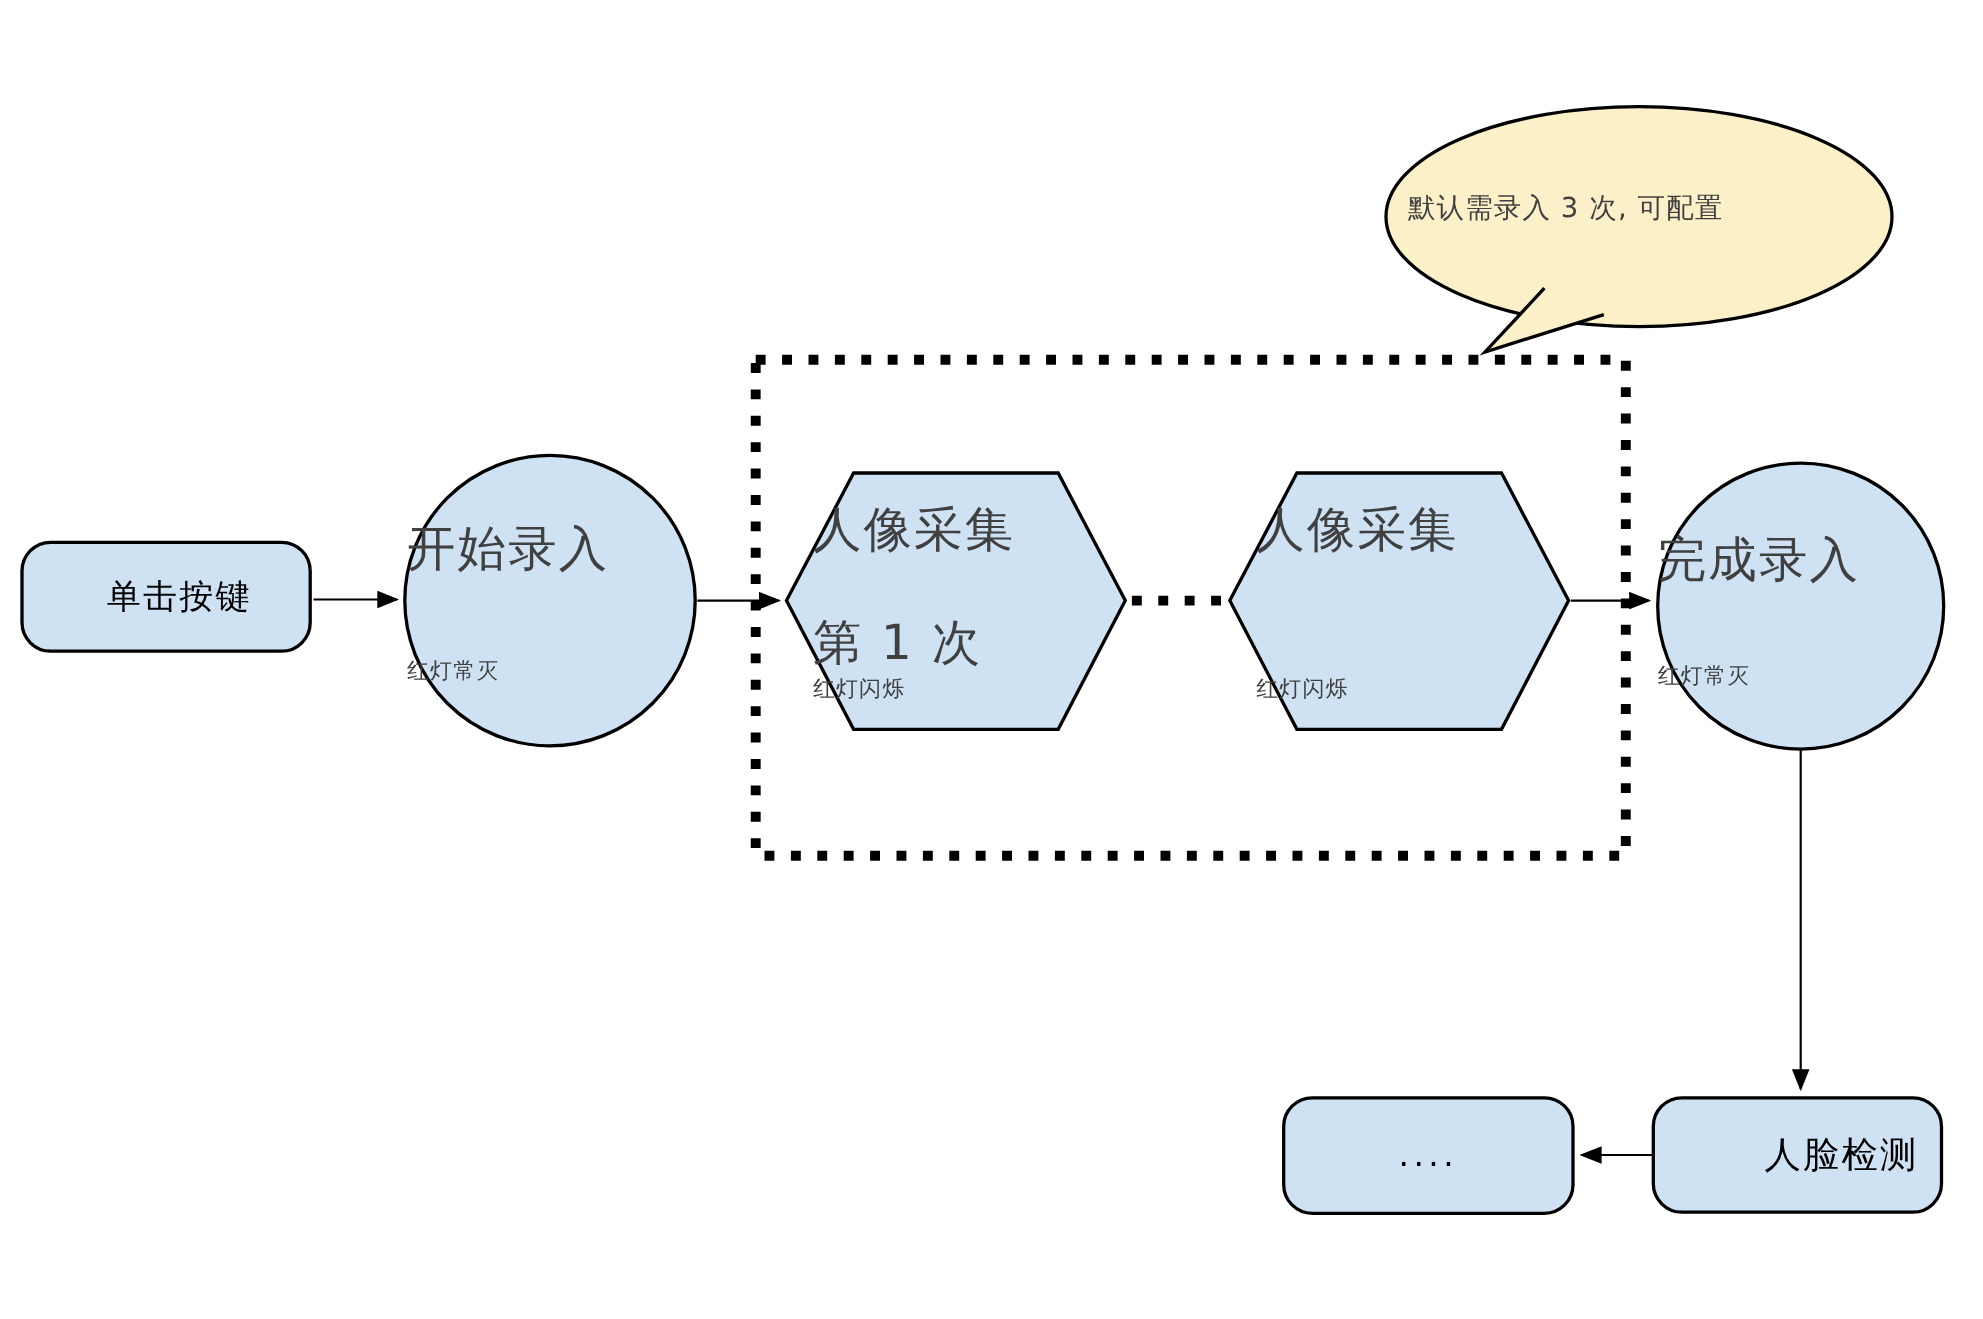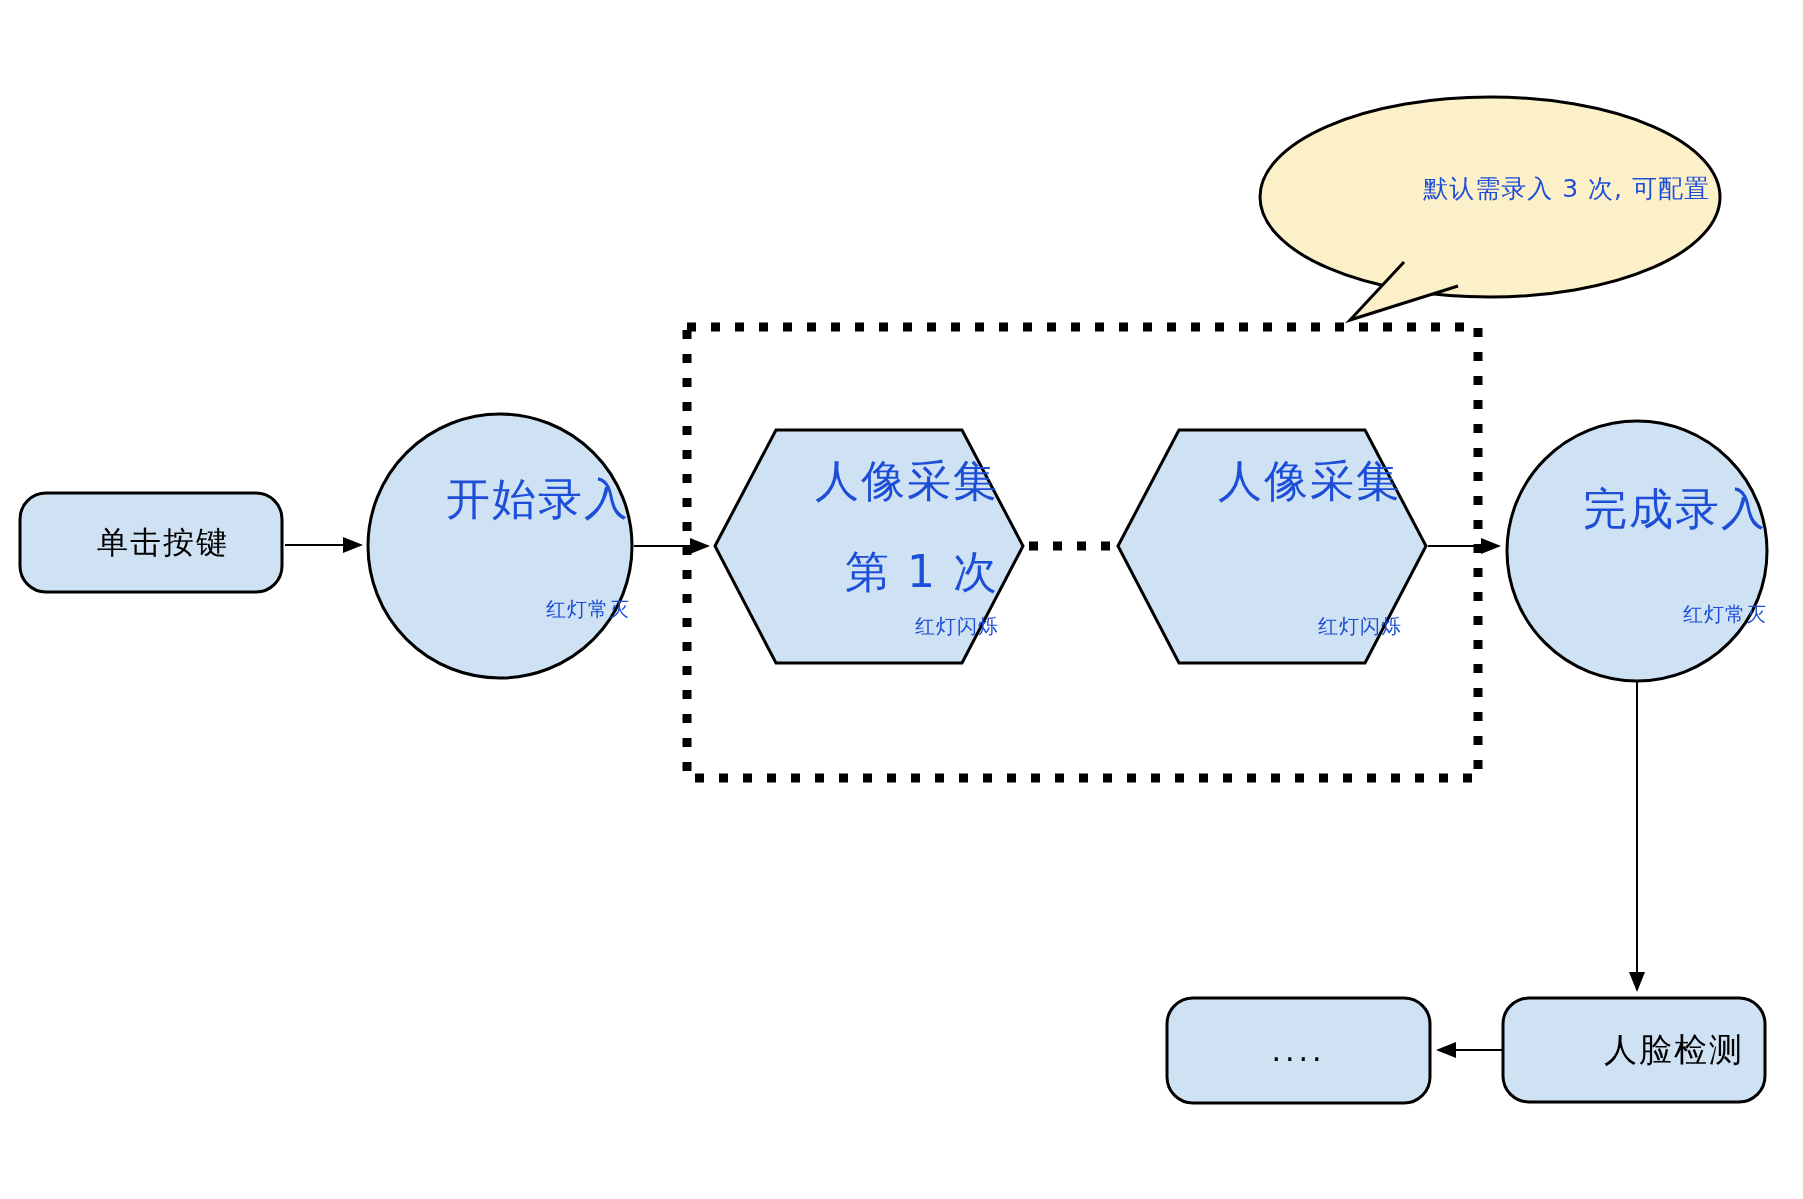--- a/index.html
+++ b/index.html
@@ -7,43 +7,43 @@
     position: relative;
     width: 1803px;
     height: 1199px;
     background: #ffffff;
     font-family: "DejaVu Sans", "Liberation Sans", sans-serif;
     overflow: hidden;
   }
   .shapes { position: absolute; left: 0; top: 0; }
   .lbl {
     position: absolute;
-    color: #1d4ed8;
-    text-align: right;
+    color: #404040;
+    text-align: left;
     white-space: nowrap;
     letter-spacing: 2px;
   }
   .lbl-main { font-size: 44px; }
   .lbl-sub  { font-size: 20px; letter-spacing: 1px; }
   .lbl-box {
     position: absolute;
     display: flex;
     align-items: center;
     justify-content: center;
     color: #000000;
     letter-spacing: 2px;
   }
   .clickbtn   { left: 32px;  top: 493px; width: 262px; height: 99px;  font-size: 31px; }
   .facedetect { left: 1503px; top: 998px; width: 262px; height: 104px; font-size: 33px; margin-left: 40px; }
   .ellips     { left: 1167px; top: 998px; width: 263px; height: 105px; font-size: 30px; letter-spacing: 4px; }
 
   .start-main   { left: 370px;  top: 470px; width: 260px; }
   .start-sub    { left: 370px;  top: 596px; width: 260px; }
   .cap1-main    { left: 739px;  top: 452px; width: 260px; }
-  .cap1-seq     { left: 739px;  top: 543px; width: 260px; }
+  .cap1-seq     { left: 739px;  top: 555px; width: 260px; }
   .cap1-sub     { left: 739px;  top: 613px; width: 260px; }
   .capn-main    { left: 1142px; top: 452px; width: 260px; }
   .capn-seq     { left: 1142px; top: 539px; width: 260px; }
   .capn-sub     { left: 1142px; top: 613px; width: 260px; }
   .finish-main  { left: 1507px; top: 480px; width: 260px; }
   .finish-sub   { left: 1507px; top: 601px; width: 260px; }
   .callout-text { left: 1280px; top: 172px; width: 430px; font-size: 25px; letter-spacing: 1px; }
 </style>
 </head>
 <body>

